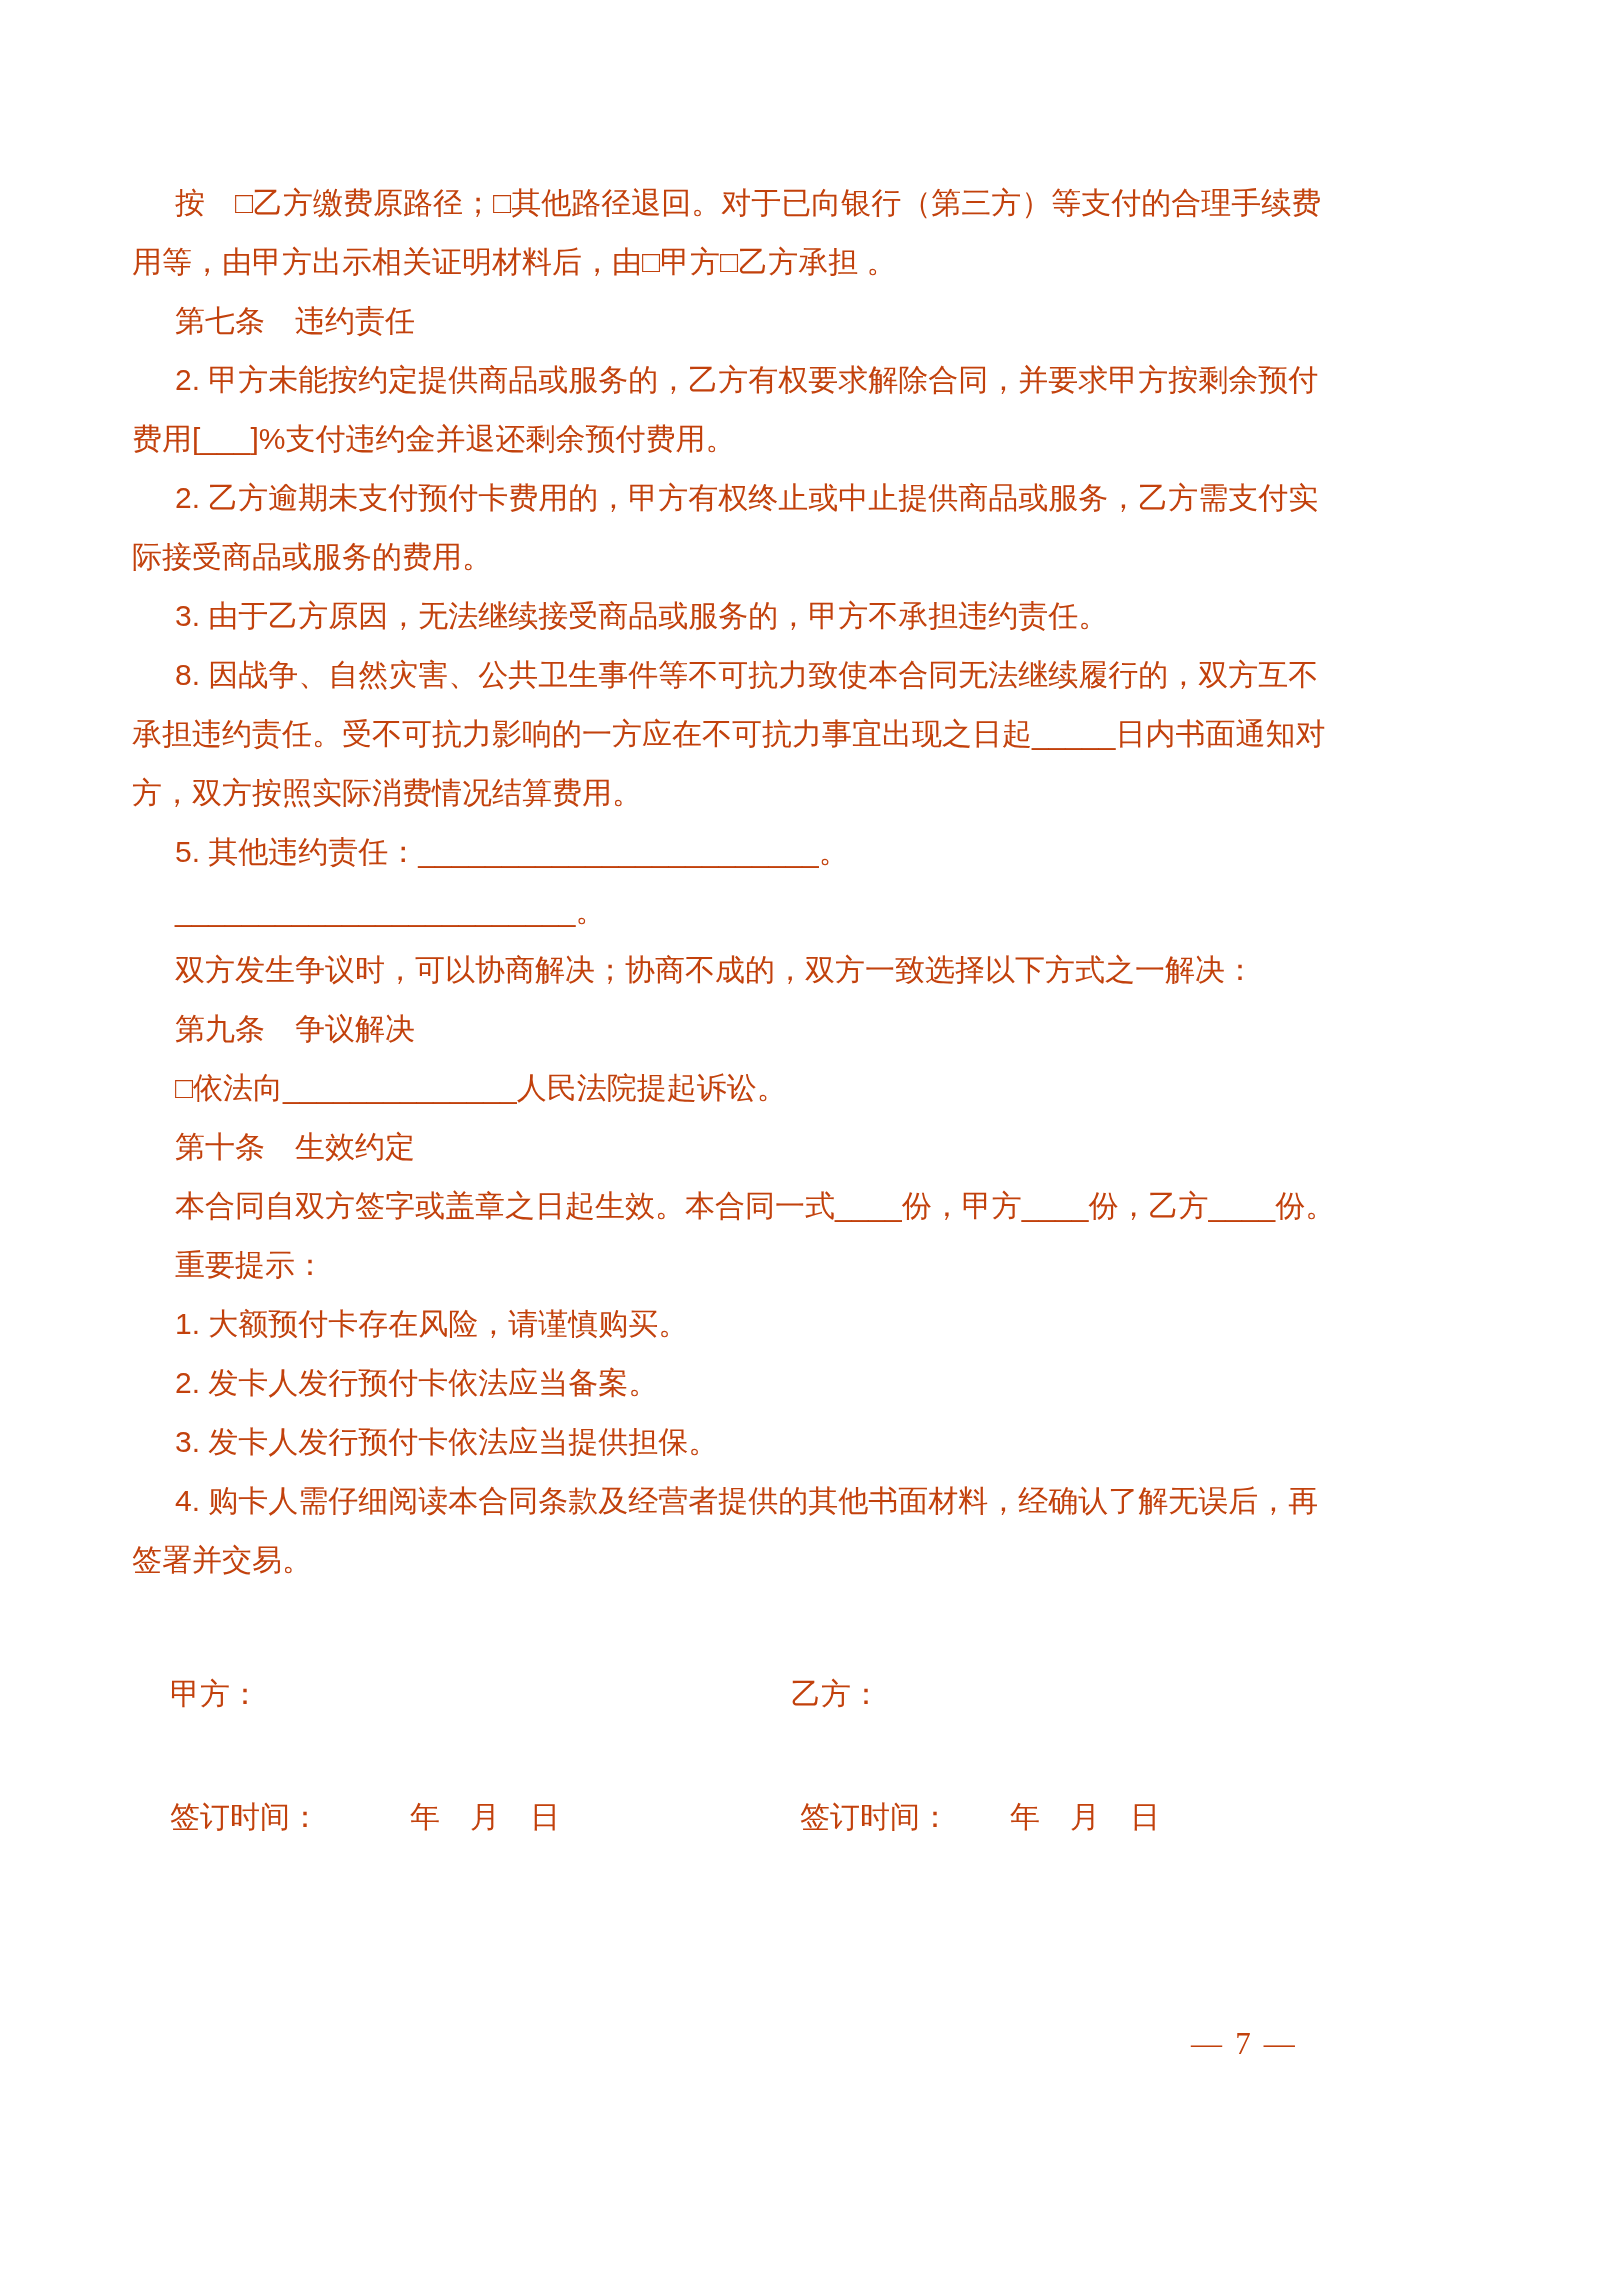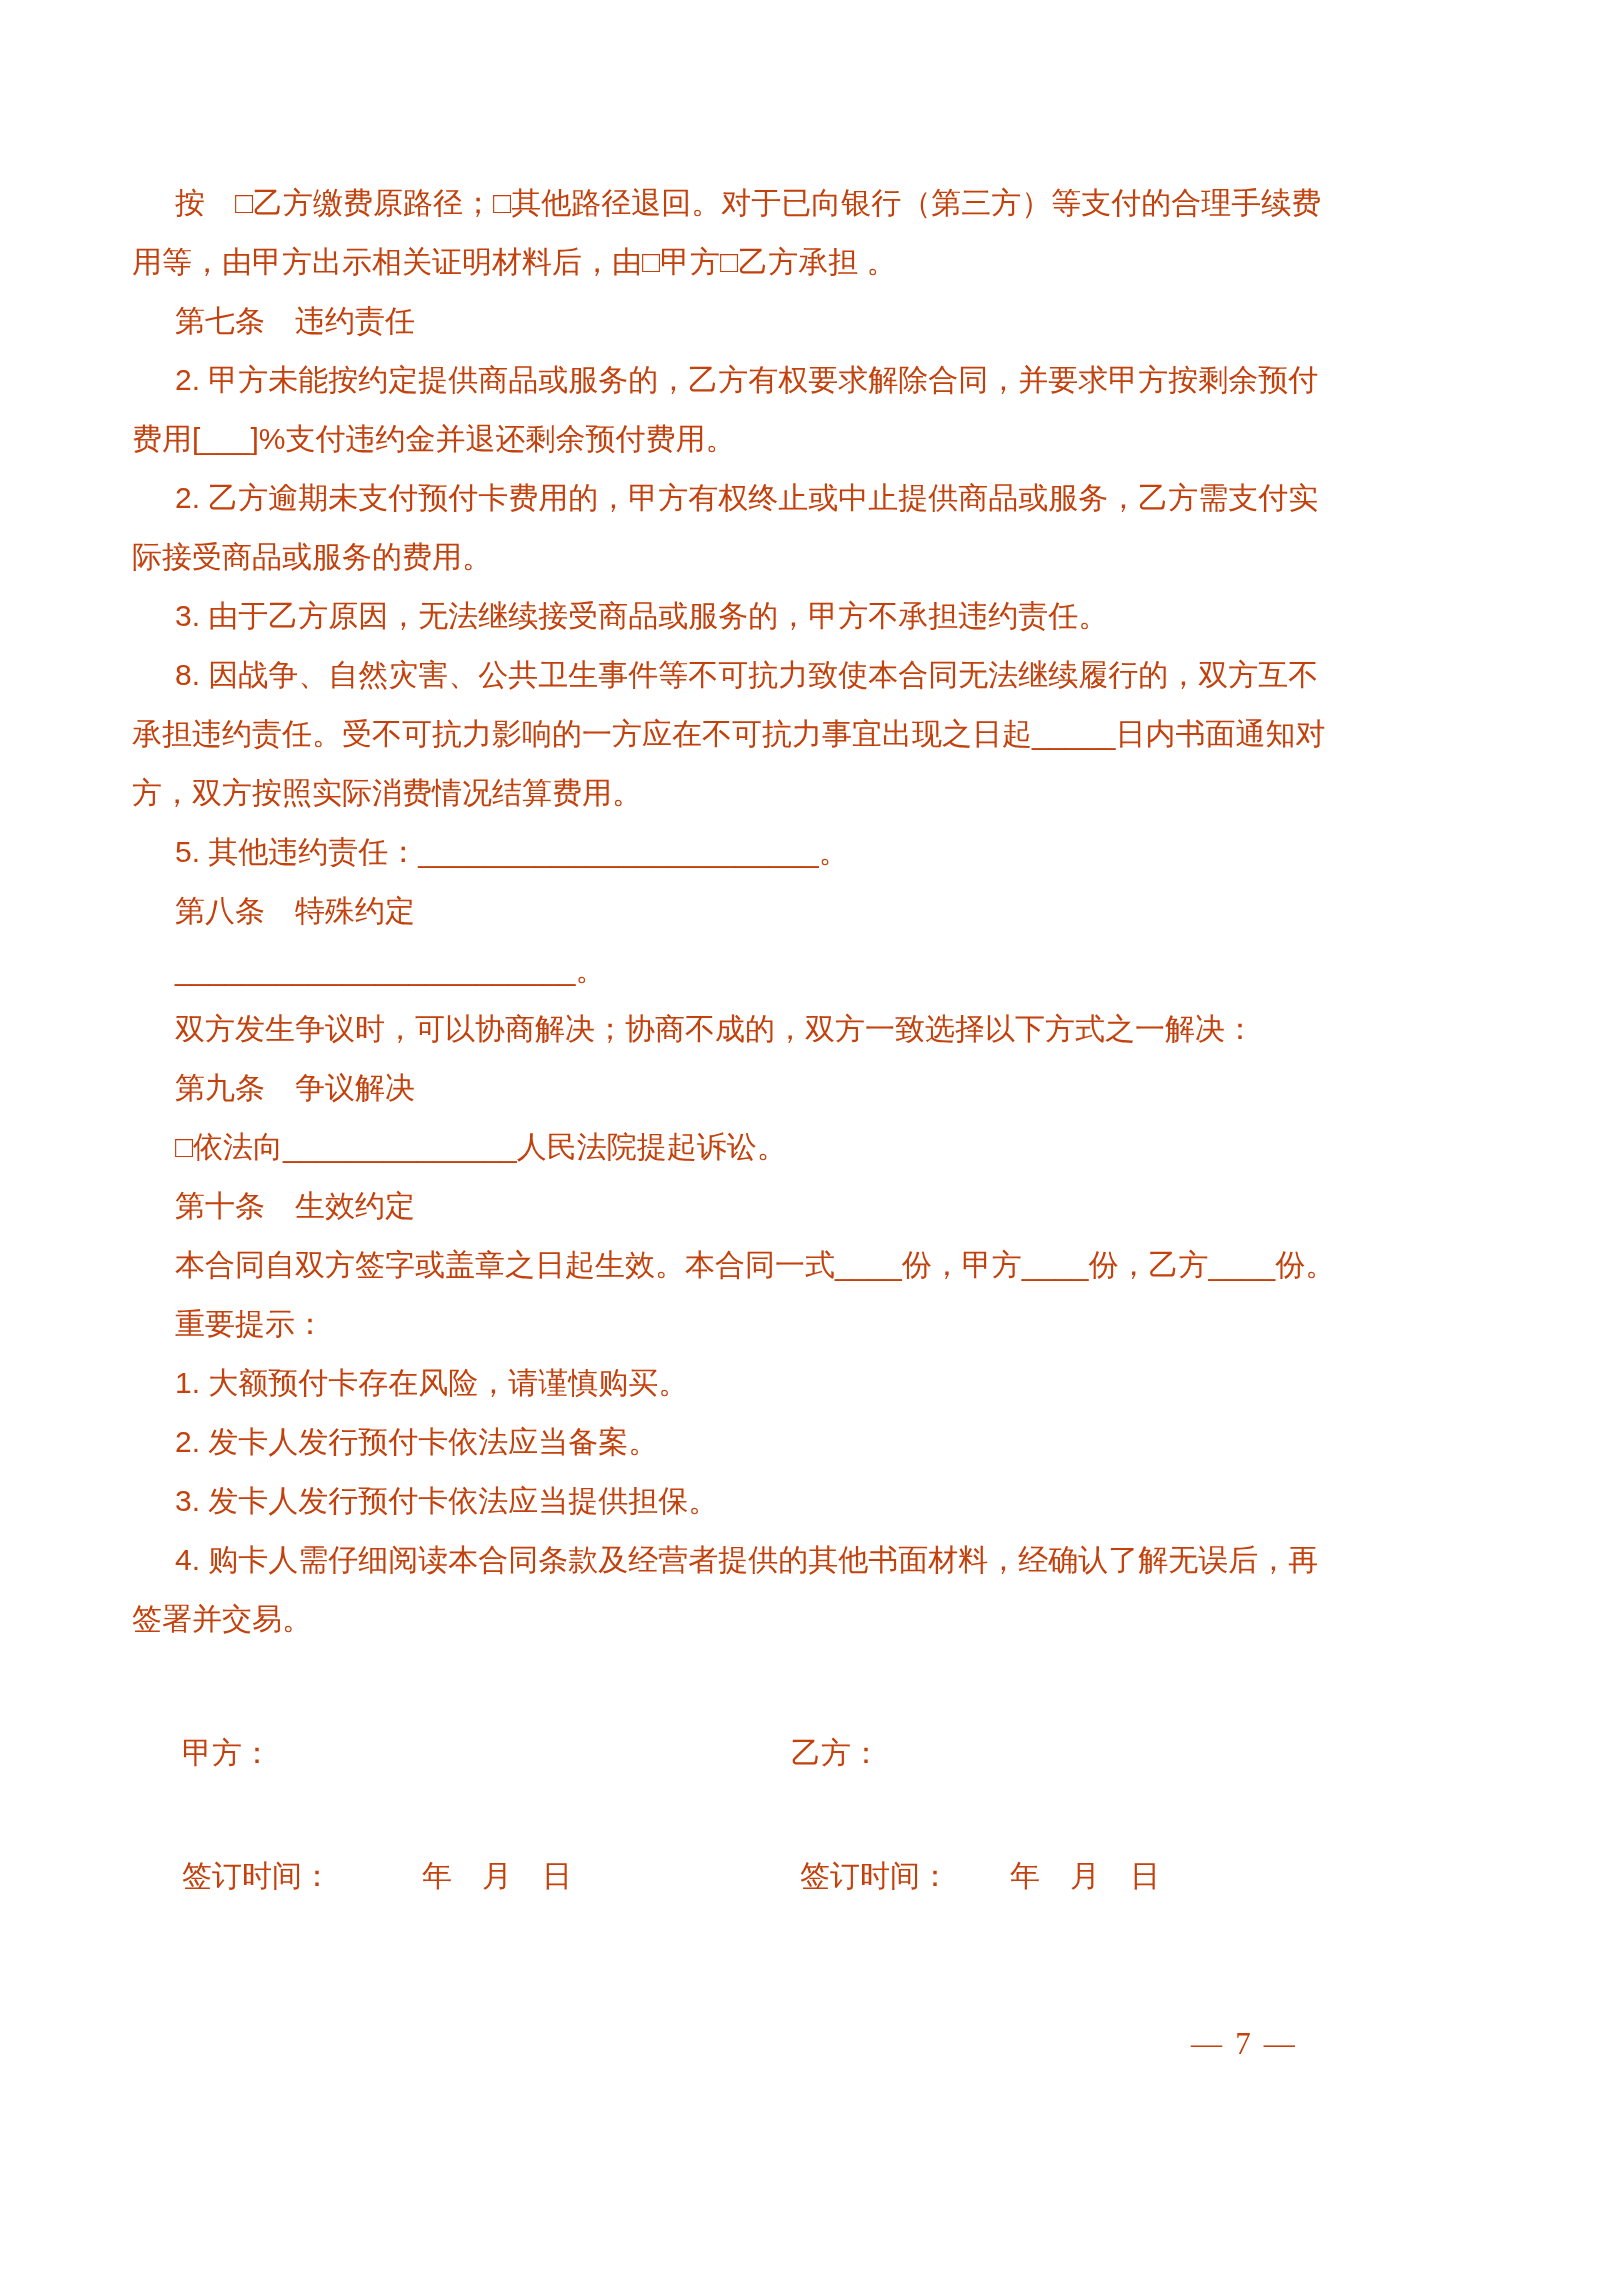--- a/index.html
+++ b/index.html
@@ -30,21 +30,21 @@
   }
   .sig-row{
     position:relative;
     height:59px;
     margin-top:75px;
     line-height:59px;
   }
   .sig-row.dates{
     margin-top:64px;
   }
-  .sig-a{position:absolute;left:50px;white-space:pre;}
+  .sig-a{position:absolute;left:38px;white-space:pre;}
   .sig-b{position:absolute;left:659px;white-space:pre;}
   .sig-b2{position:absolute;left:668px;white-space:pre;}
   .footer{
     position:absolute;
     left:1191px;
     top:2026px;
     font-family:"Liberation Serif","DejaVu Serif",serif;
     font-size:31px;
     line-height:36px;
     letter-spacing:2.7px;
@@ -61,21 +61,20 @@
     <div class="line indent">第七条　违约责任</div>
     <div class="line indent">2. 甲方未能按约定提供商品或服务的，乙方有权要求解除合同，并要求甲方按剩余预付</div>
     <div class="line">费用[___]%支付违约金并退还剩余预付费用。</div>
     <div class="line indent">2. 乙方逾期未支付预付卡费用的，甲方有权终止或中止提供商品或服务，乙方需支付实</div>
     <div class="line">际接受商品或服务的费用。</div>
     <div class="line indent">3. 由于乙方原因，无法继续接受商品或服务的，甲方不承担违约责任。</div>
     <div class="line indent">8. 因战争、自然灾害、公共卫生事件等不可抗力致使本合同无法继续履行的，双方互不</div>
     <div class="line">承担违约责任。受不可抗力影响的一方应在不可抗力事宜出现之日起_____日内书面通知对</div>
     <div class="line">方，双方按照实际消费情况结算费用。</div>
     <div class="line indent">5. 其他违约责任：________________________。</div>
-    <div class="line indent">第八条　特殊约定</div>
     <div class="line indent">________________________。</div>
     <div class="line indent">双方发生争议时，可以协商解决；协商不成的，双方一致选择以下方式之一解决：</div>
     <div class="line indent">第九条　争议解决</div>
     <div class="line indent">□依法向______________人民法院提起诉讼。</div>
     <div class="line indent">第十条　生效约定</div>
     <div class="line indent">本合同自双方签字或盖章之日起生效。本合同一式____份，甲方____份，乙方____份。</div>
     <div class="line indent">重要提示：</div>
     <div class="line indent">1. 大额预付卡存在风险，请谨慎购买。</div>
     <div class="line indent">2. 发卡人发行预付卡依法应当备案。</div>
     <div class="line indent">3. 发卡人发行预付卡依法应当提供担保。</div>

